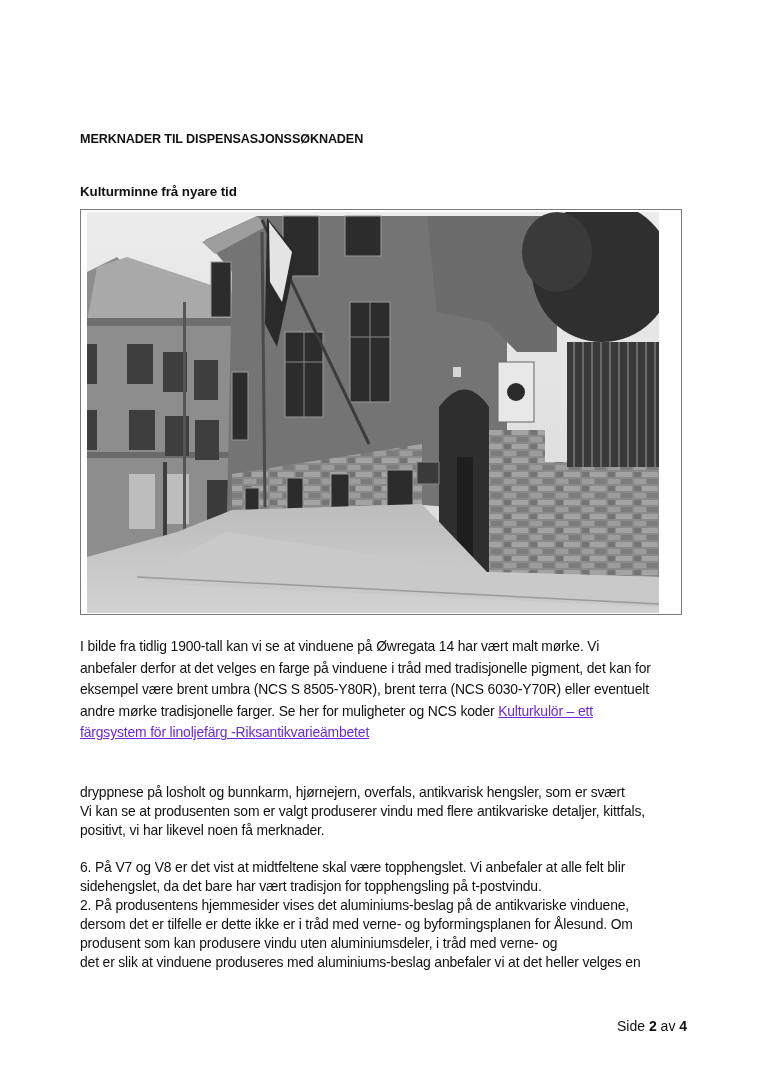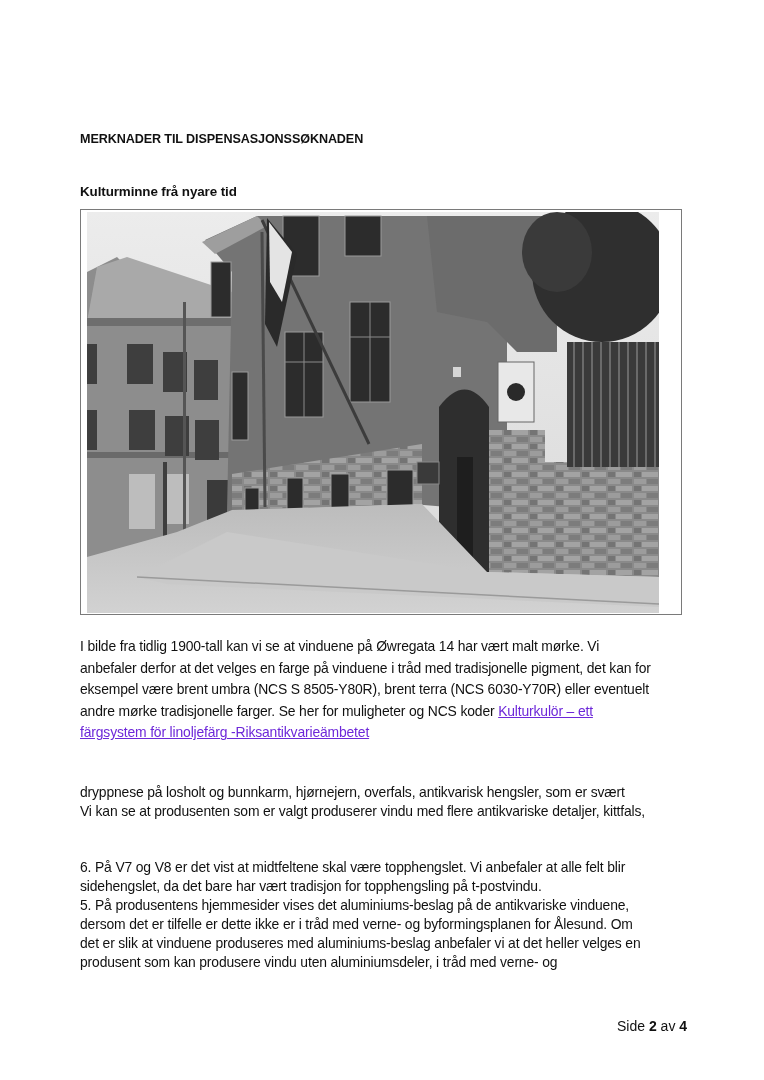--- a/index.html
+++ b/index.html
@@ -158,26 +158,27 @@
     <span class="line">I bilde fra tidlig 1900-tall kan vi se at vinduene på Øwregata 14 har vært malt mørke. Vi</span>
     <span class="line">anbefaler derfor at det velges en farge på vinduene i tråd med tradisjonelle pigment, det kan for</span>
     <span class="line">eksempel være brent umbra (NCS S 8505-Y80R), brent terra (NCS 6030-Y70R) eller eventuelt</span>
     <span class="line"><span>andre mørke tradisjonelle farger. Se her for muligheter og NCS koder </span><a class="link" href="#">Kulturkulör – ett</a></span>
     <span class="line"><a class="link" href="#">färgsystem för linoljefärg -Riksantikvarieämbetet</a></span>
   </div>
 
   <div id="p2" class="para">
     <span class="line">dryppnese på losholt og bunnkarm, hjørnejern, overfals, antikvarisk hengsler, som er svært</span>
     <span class="line">Vi kan se at produsenten som er valgt produserer vindu med flere antikvariske detaljer, kittfals,</span>
+    <span class="line">positivt, vi har likevel noen få merknader.</span>
   </div>
 
   <div id="p3" class="para">
     <span class="line">6. På V7 og V8 er det vist at midtfeltene skal være topphengslet. Vi anbefaler at alle felt blir</span>
     <span class="line">sidehengslet, da det bare har vært tradisjon for topphengsling på t-postvindu.</span>
-    <span class="line">5. På produsentens hjemmesider vises det aluminiums-beslag på de antikvariske vinduene,</span>
+    <span class="line">2. På produsentens hjemmesider vises det aluminiums-beslag på de antikvariske vinduene,</span>
     <span class="line">dersom det er tilfelle er dette ikke er i tråd med verne- og byformingsplanen for Ålesund. Om</span>
+    <span class="line">produsent som kan produsere vindu uten aluminiumsdeler, i tråd med verne- og</span>
     <span class="line">det er slik at vinduene produseres med aluminiums-beslag anbefaler vi at det heller velges en</span>
-    <span class="line">produsent som kan produsere vindu uten aluminiumsdeler, i tråd med verne- og</span>
   </div>
 
   <div class="footer"><span>Side </span><b>2</b><span> av </span><b>4</b></div>
 
 </div>
 
 </body></html>

